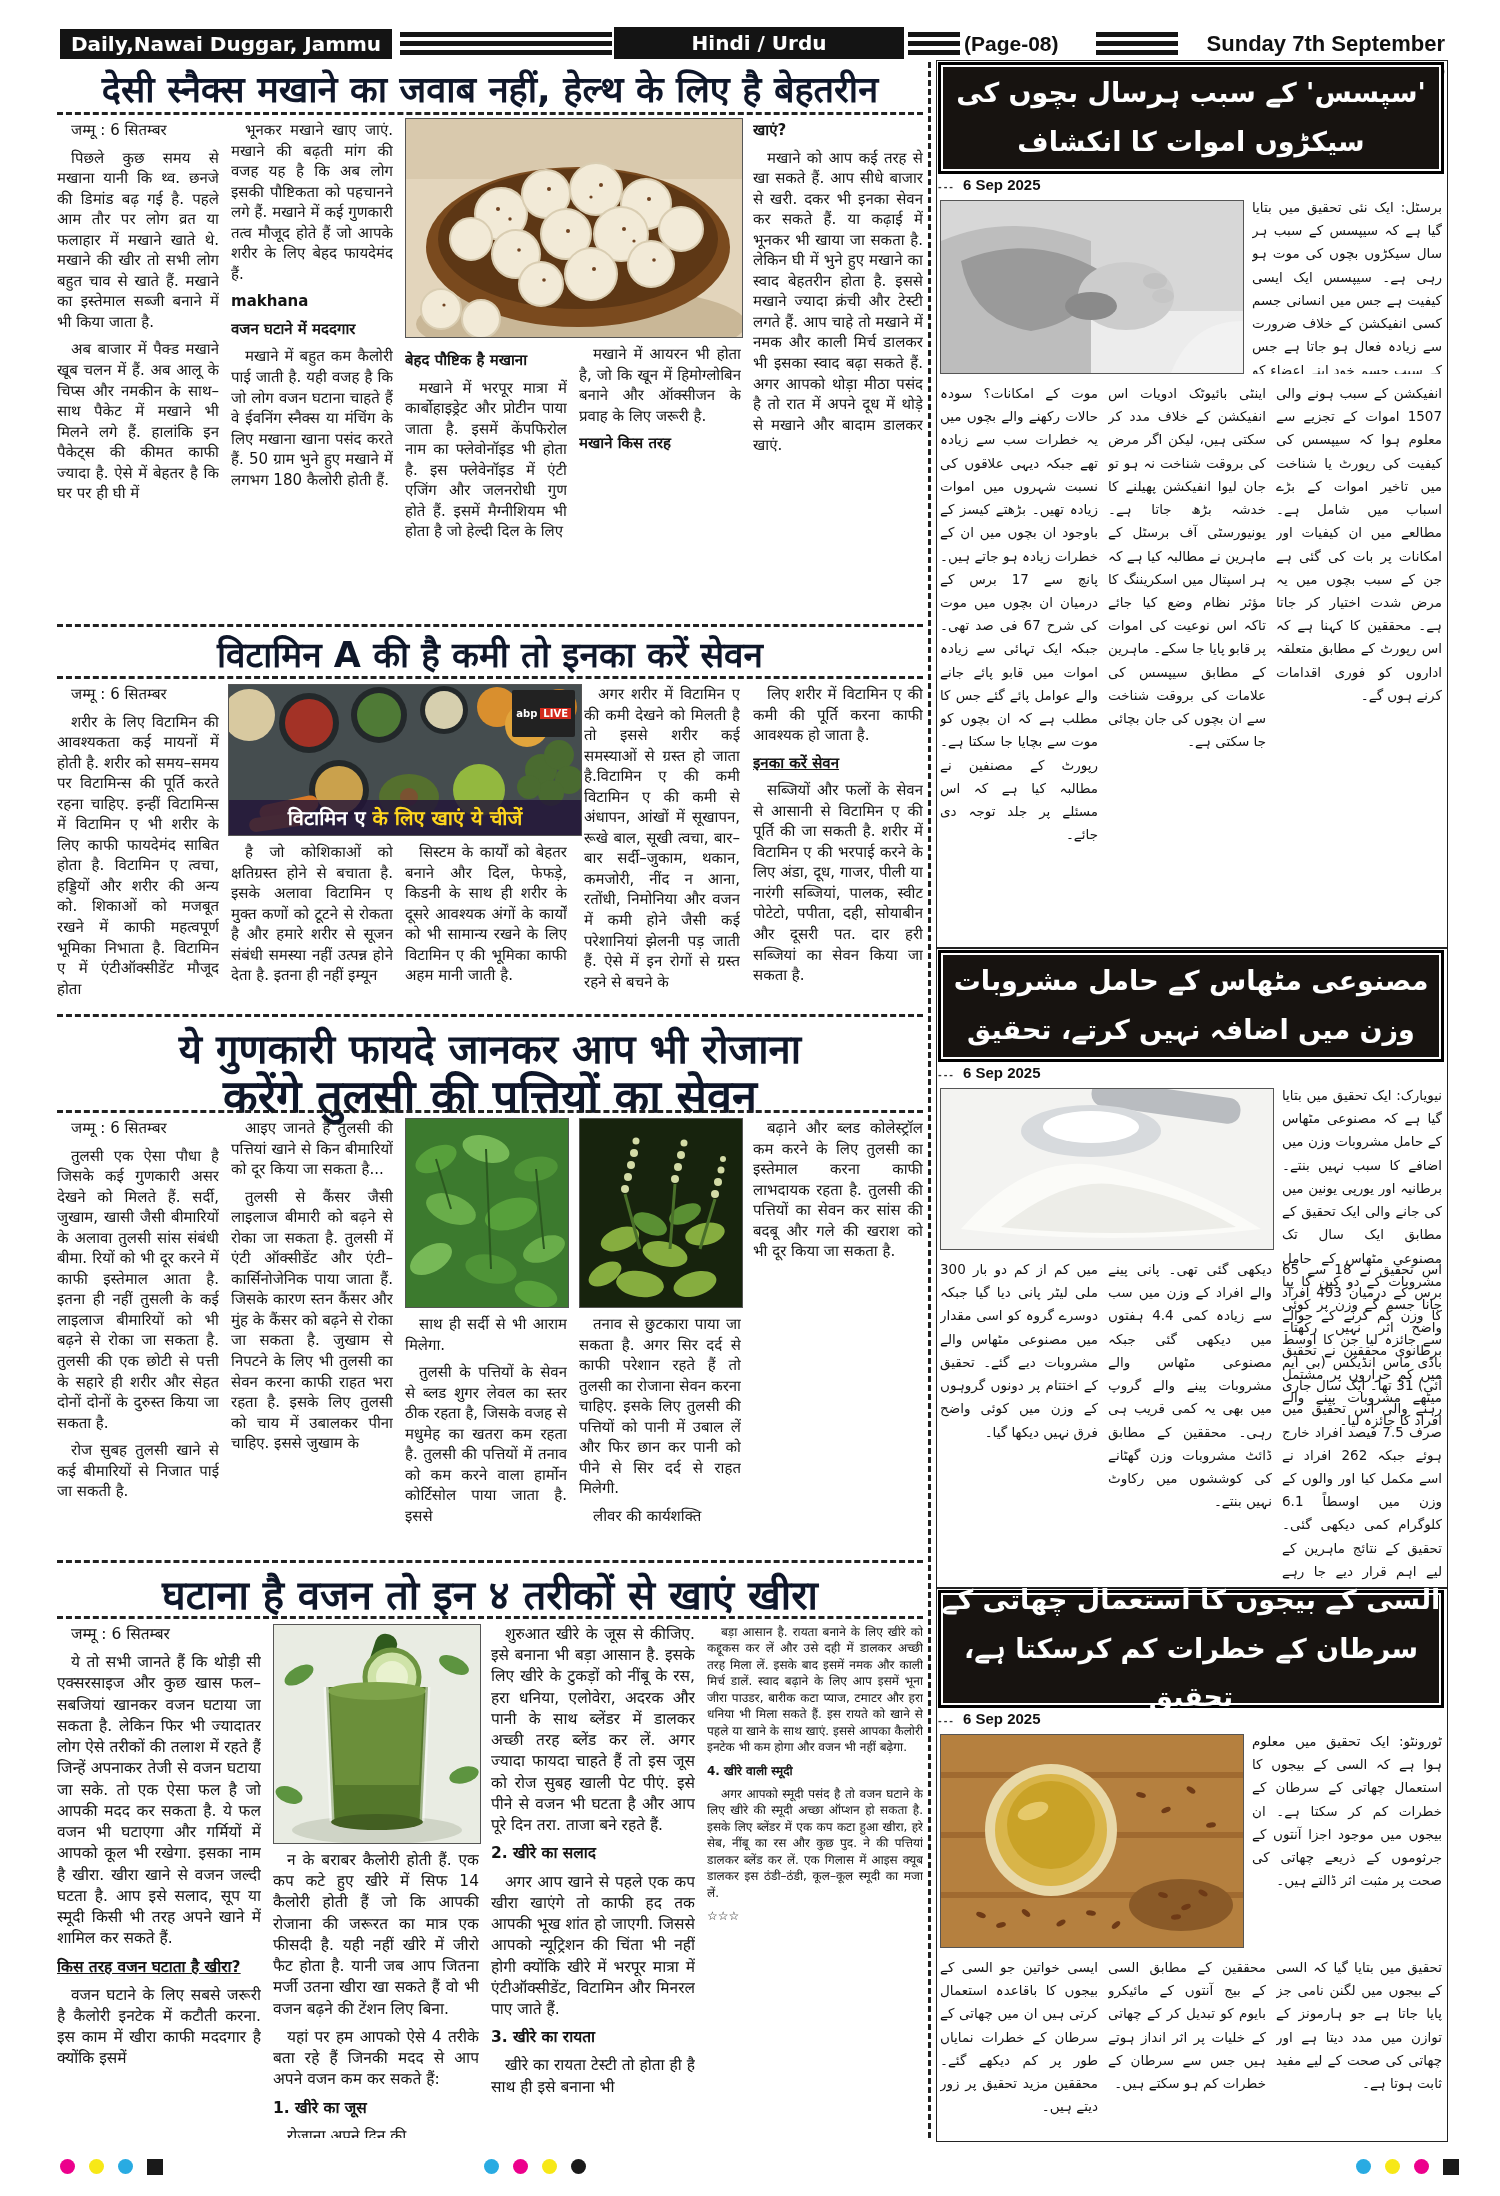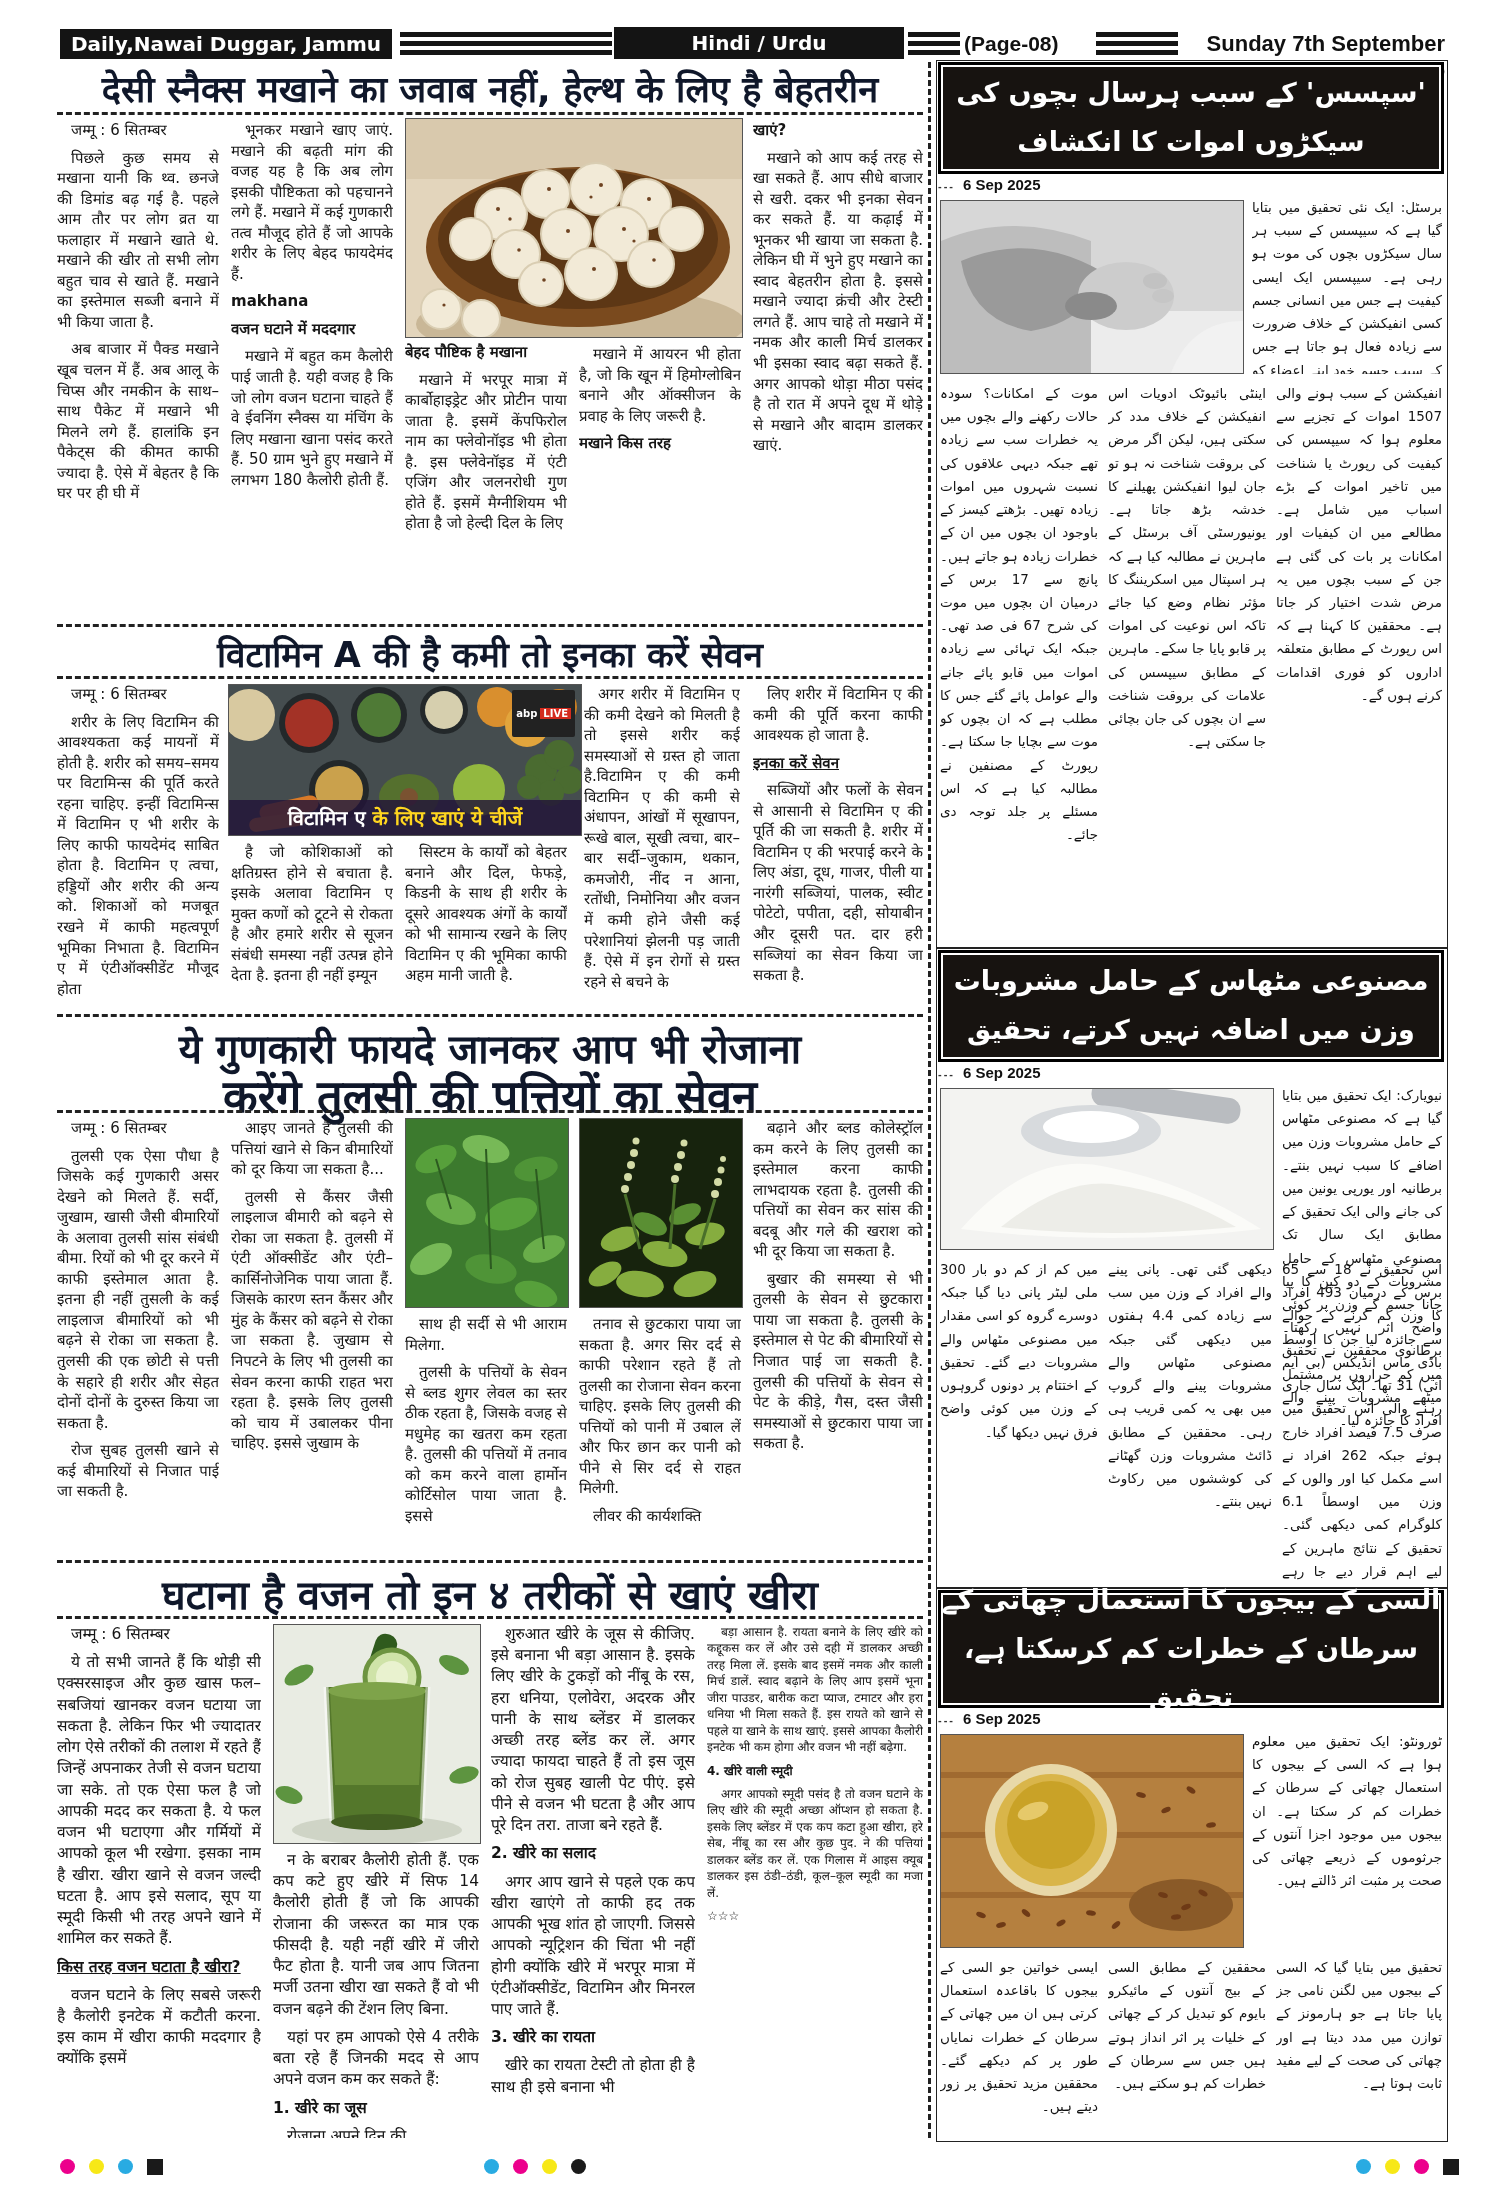--- a/index.html
+++ b/index.html
@@ -112,21 +112,21 @@
           <circle cx="162" cy="112" r="2"></circle>
         <circle cx="113" cy="131" r="1.8"></circle>
           <circle cx="188" cy="150" r="2"></circle>
           <circle cx="248" cy="141" r="1.8"></circle>
         <circle cx="138" cy="161" r="1.8"></circle>
           <circle cx="38" cy="186" r="1.6"></circle>
       </g>
     </svg>
   </div>
 
-  <div class="col" style="left:405px;top:342px;width:162px;height:276px;">
+  <div class="col" style="left:405px;top:350px;width:162px;height:276px;">
       <p class="seg h">बेहद पौष्टिक है मखाना</p>
       <p class="seg">मखाने में भरपूर मात्रा में कार्बोहाइड्रेट और प्रोटीन पाया जाता है. इसमें केंपफिरोल नाम का फ्लेवोनॉइड भी होता है. इस फ्लेवेनॉइड में एंटी एजिंग और जलनरोधी गुण होते हैं. इसमें मैग्नीशियम भी होता है जो हेल्दी दिल के लिए</p>
     </div>
   <div class="col" style="left:579px;top:344px;width:162px;height:276px;">
       <p class="seg">मखाने में आयरन भी होता है, जो कि खून में हिमोग्लोबिन बनाने और ऑक्सीजन के प्रवाह के लिए जरूरी है.</p>
       <p class="seg h">मखाने किस तरह</p>
     </div>
   <div class="col" style="left:753px;top:120px;width:170px;height:500px;">
       <p class="seg h">खाएं?</p>
       <p class="seg">मखाने को आप कई तरह से खा सकते हैं. आप सीधे बाजार से खरी. दकर भी इनका सेवन कर सकते हैं. या कढ़ाई में भूनकर भी खाया जा सकता है. लेकिन घी में भुने हुए मखाने का स्वाद बेहतरीन होता है. इससे मखाने ज्यादा क्रंची और टेस्टी लगते हैं. आप चाहे तो मखाने में नमक और काली मिर्च डालकर भी इसका स्वाद बढ़ा सकते हैं. अगर आपको थोड़ा मीठा पसंद है तो रात में अपने दूध में थोड़े से मखाने और बादाम डालकर खाएं.</p>
@@ -267,21 +267,20 @@
   <div class="col" style="left:405px;top:1314px;width:162px;height:242px;">
       <p class="seg">साथ ही सर्दी से भी आराम मिलेगा.</p>
       <p class="seg">तुलसी के पत्तियों के सेवन से ब्लड शुगर लेवल का स्तर ठीक रहता है, जिसके वजह से मधुमेह का खतरा कम रहता है. तुलसी की पत्तियों में तनाव को कम करने वाला हार्मोन कोर्टिसोल पाया जाता है. इससे</p>
     </div>
   <div class="col" style="left:579px;top:1314px;width:162px;height:242px;">
       <p class="seg">तनाव से छुटकारा पाया जा सकता है. अगर सिर दर्द से काफी परेशान रहते हैं तो तुलसी का रोजाना सेवन करना चाहिए. इसके लिए तुलसी की पत्तियों को पानी में उबाल लें और फिर छान कर पानी को पीने से सिर दर्द से राहत मिलेगी.</p>
       <p class="seg">लीवर की कार्यशक्ति</p>
     </div>
   <div class="col" style="left:753px;top:1118px;width:170px;height:438px;">
       <p class="seg">बढ़ाने और ब्लड कोलेस्ट्रॉल कम करने के लिए तुलसी का इस्तेमाल करना काफी लाभदायक रहता है. तुलसी की पत्तियों का सेवन कर सांस की बदबू और गले की खराश को भी दूर किया जा सकता है.</p>
-      <p class="seg">बुखार की समस्या से भी तुलसी के सेवन से छुटकारा पाया जा सकता है. तुलसी के इस्तेमाल से पेट की बीमारियों से निजात पाई जा सकती है. तुलसी की पत्तियों के सेवन से पेट के कीड़े, गैस, दस्त जैसी समस्याओं से छुटकारा पाया जा सकता है.</p>
     </div>
 
   <div class="abs dashedline" style="left:57px;top:1560px;width:866px;"></div>
 
   <div class="abs headline" style="left:57px;top:1566px;width:866px;font-size:40px;">घटाना है वजन तो इन ४ तरीकों से खाएं खीरा</div>
   <div class="abs dashedline" style="left:57px;top:1616px;width:866px;"></div>
 
   <div class="col" style="left:57px;top:1624px;width:204px;height:514px;font-size:15.5px;">
       <p class="seg">जम्मू :  6 सितम्बर</p>
       <p class="seg">ये तो सभी जानते हैं कि थोड़ी सी एक्सरसाइज और कुछ खास फल–सबजियां खानकर वजन घटाया जा सकता है. लेकिन फिर भी ज्यादातर लोग ऐसे तरीकों की तलाश में रहते हैं जिन्हें अपनाकर तेजी से वजन घटाया जा सके. तो एक ऐसा फल है जो आपकी मदद कर सकता है. ये फल वजन भी घटाएगा और गर्मियों में आपको कूल भी रखेगा. इसका नाम है खीरा. खीरा खाने से वजन जल्दी घटता है. आप इसे सलाद, सूप या स्मूदी किसी भी तरह अपने खाने में शामिल कर सकते हैं.</p>

